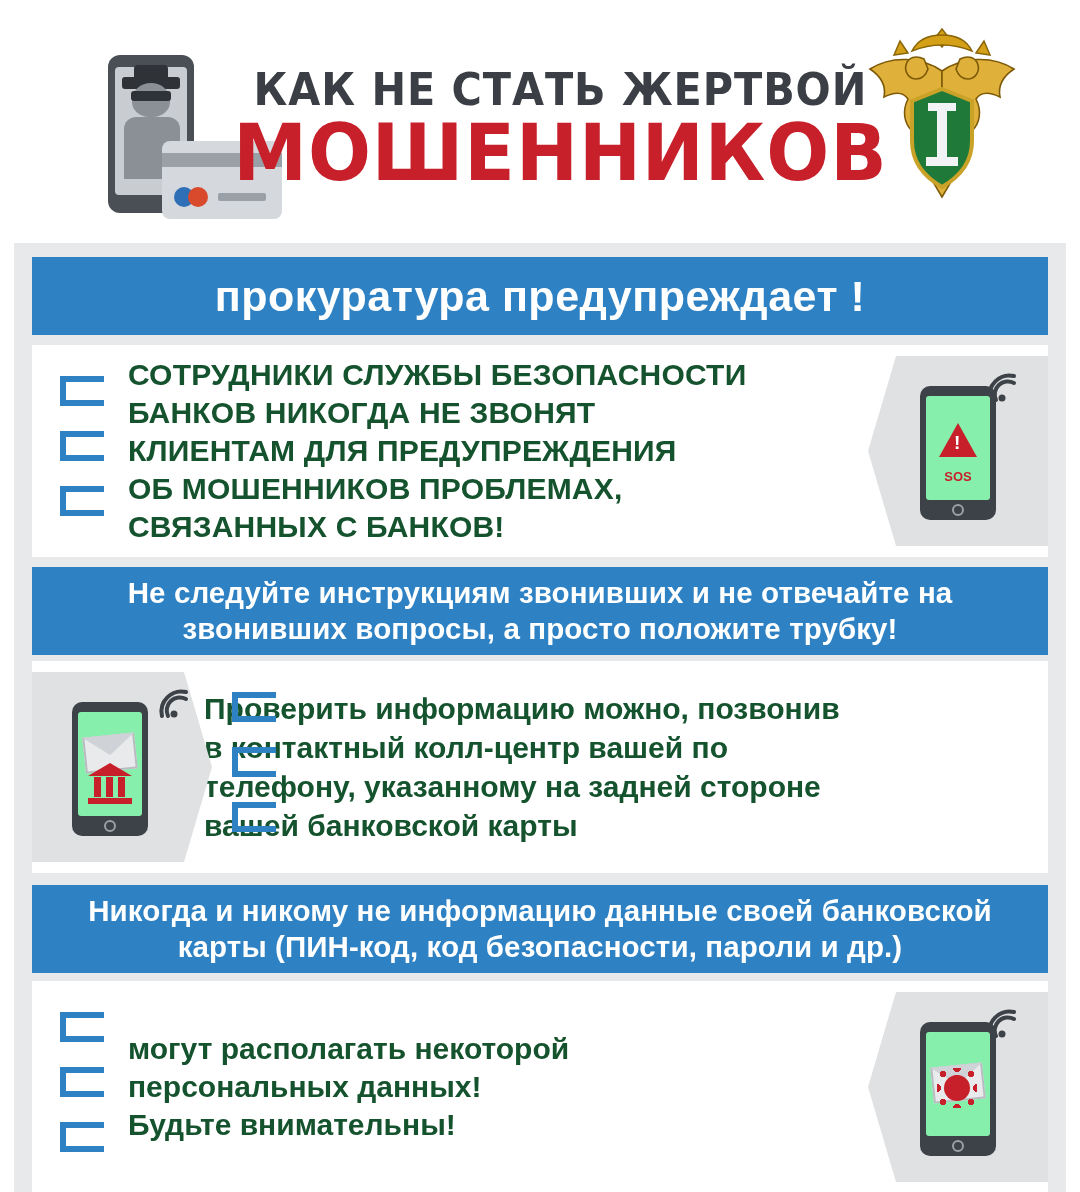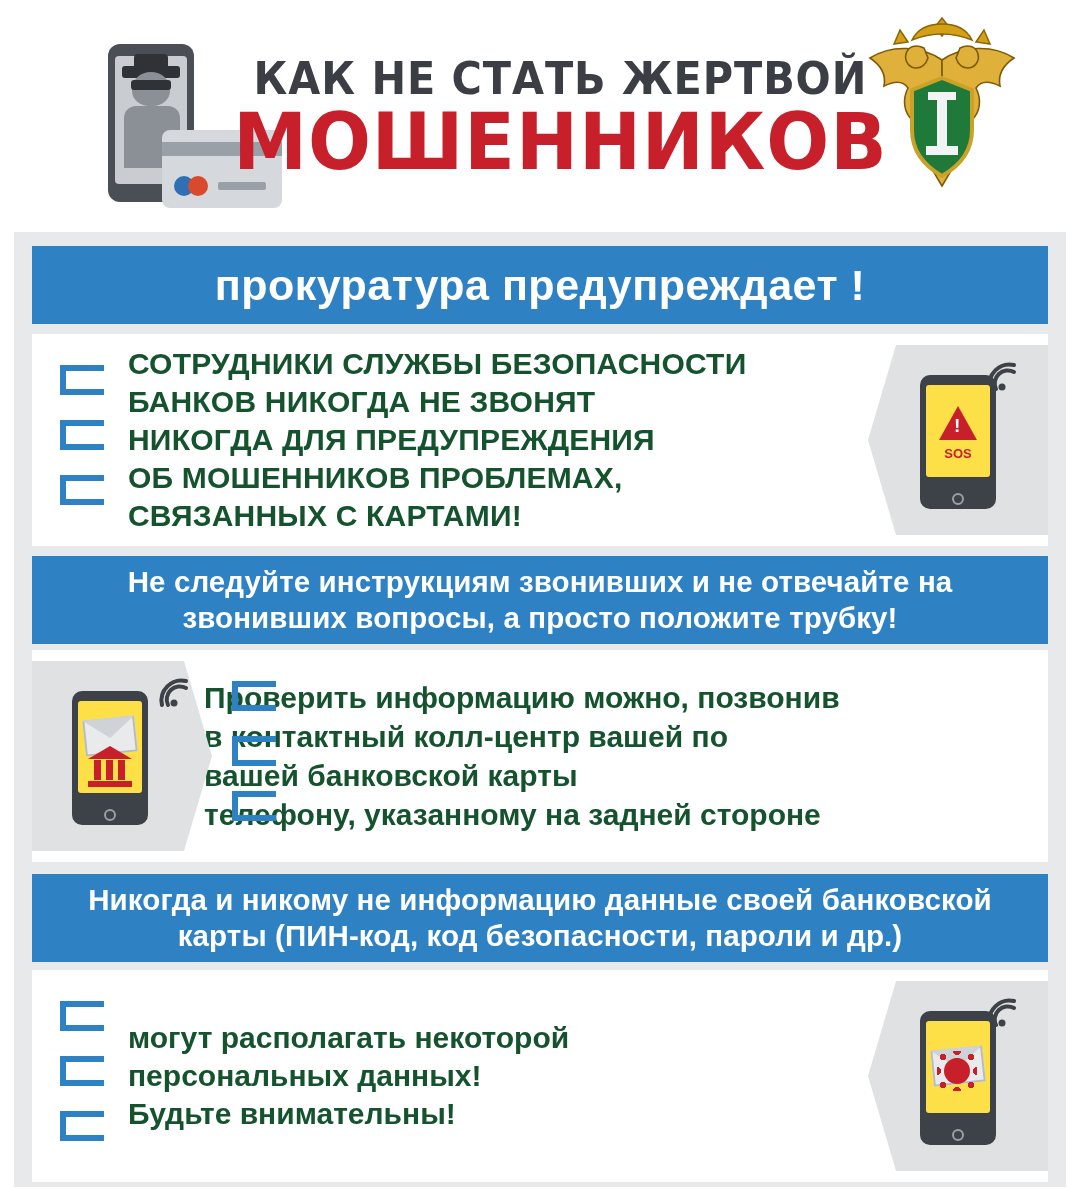--- a/index.html
+++ b/index.html
@@ -12,21 +12,21 @@
     height: 1192px;
     font-family: "Liberation Sans", sans-serif;
     overflow: hidden;
   }
   .poster {
     position: relative;
     width: 1080px;
     height: 1192px;
     background: #ffffff;
     box-sizing: border-box;
-    padding: 0 14px;
+    padding: 11px 14px;
   }
   
   .header {
     position: relative;
     height: 232px;
     display: flex;
     align-items: center;
     justify-content: center;
   }
   .phone-thief {
@@ -293,22 +293,22 @@
     width: 76px;
     height: 134px;
     background: #3d4248;
     border-radius: 10px;
   }
   .mini-screen {
     position: absolute;
     left: 6px;
     top: 10px;
     width: 64px;
-    height: 92px;
-    background: #fde047;
+    height: 104px;
+    background: #86efac;
     border-radius: 3px;
     display: flex;
     align-items: center;
     justify-content: center;
   }
   .mini-home {
     position: absolute;
     left: 50%;
     bottom: 4px;
     margin-left: -6px;
@@ -496,23 +496,23 @@
 
     <div class="row row-1">
       <div class="brackets">
         <div class="bk bk1"></div>
         <div class="bk bk2"></div>
         <div class="bk bk3"></div>
       </div>
       <div class="row-text">
         <div>СОТРУДНИКИ СЛУЖБЫ БЕЗОПАСНОСТИ</div>
         <div>БАНКОВ НИКОГДА НЕ ЗВОНЯТ</div>
-        <div>НИКОГДА ДЛЯ ПРЕДУПРЕЖДЕНИЯ</div>
+        <div>КЛИЕНТАМ ДЛЯ ПРЕДУПРЕЖДЕНИЯ</div>
         <div>ОБ МОШЕННИКОВ ПРОБЛЕМАХ,</div>
-        <div>СВЯЗАННЫХ С КАРТАМИ!</div>
+        <div>СВЯЗАННЫХ С БАНКОВ!</div>
       </div>
       <div class="phone-slot right">
         <div class="slot-shape right"></div>
         <div class="waves">
           <svg viewBox="0 0 40 40" width="40" height="40">
             <path d="M8 32 A20 20 0 0 1 32 8" fill="none" stroke="#3d4248" stroke-width="4" stroke-linecap="round"></path>
             <path d="M14 32 A13 13 0 0 1 32 15" fill="none" stroke="#3d4248" stroke-width="4" stroke-linecap="round"></path>
             <circle cx="20" cy="30" r="3.5" fill="#3d4248"></circle>
           </svg>
         </div>
@@ -562,22 +562,22 @@
         </div>
       </div>
       <div class="brackets" style="left:200px;">
         <div class="bk bk1"></div>
         <div class="bk bk2"></div>
         <div class="bk bk3"></div>
       </div>
       <div class="row-text">
         <div>Проверить информацию можно, позвонив</div>
         <div>в контактный колл-центр вашей по</div>
+        <div>телефону, указанному на задней стороне</div>
         <div>вашей банковской карты</div>
-        <div>телефону, указанному на задней стороне</div>
       </div>
     </div>
 
     <div class="banner banner-sub" style="margin-top:12px;">
       <div>Никогда и никому не информацию данные своей банковской</div>
       <div>карты (ПИН-код, код безопасности, пароли и др.)</div>
     </div>
 
     <div class="row row-3">
       <div class="brackets">

